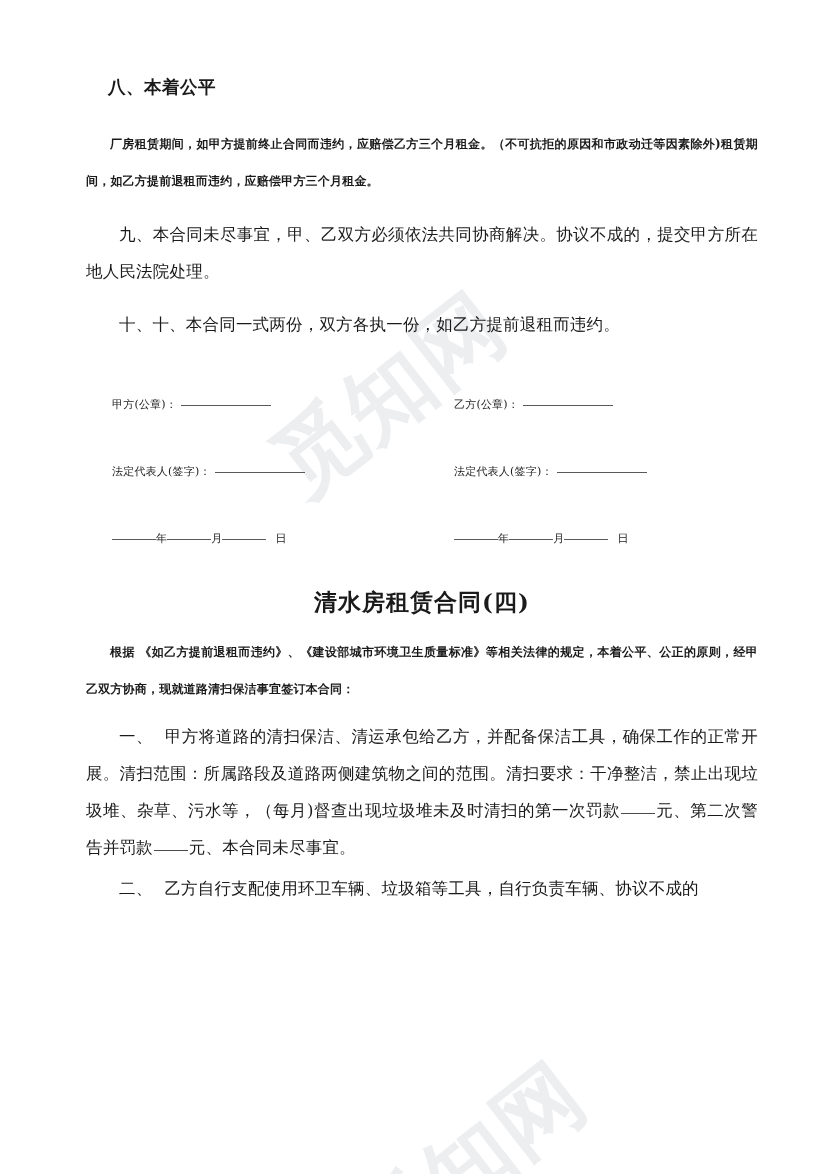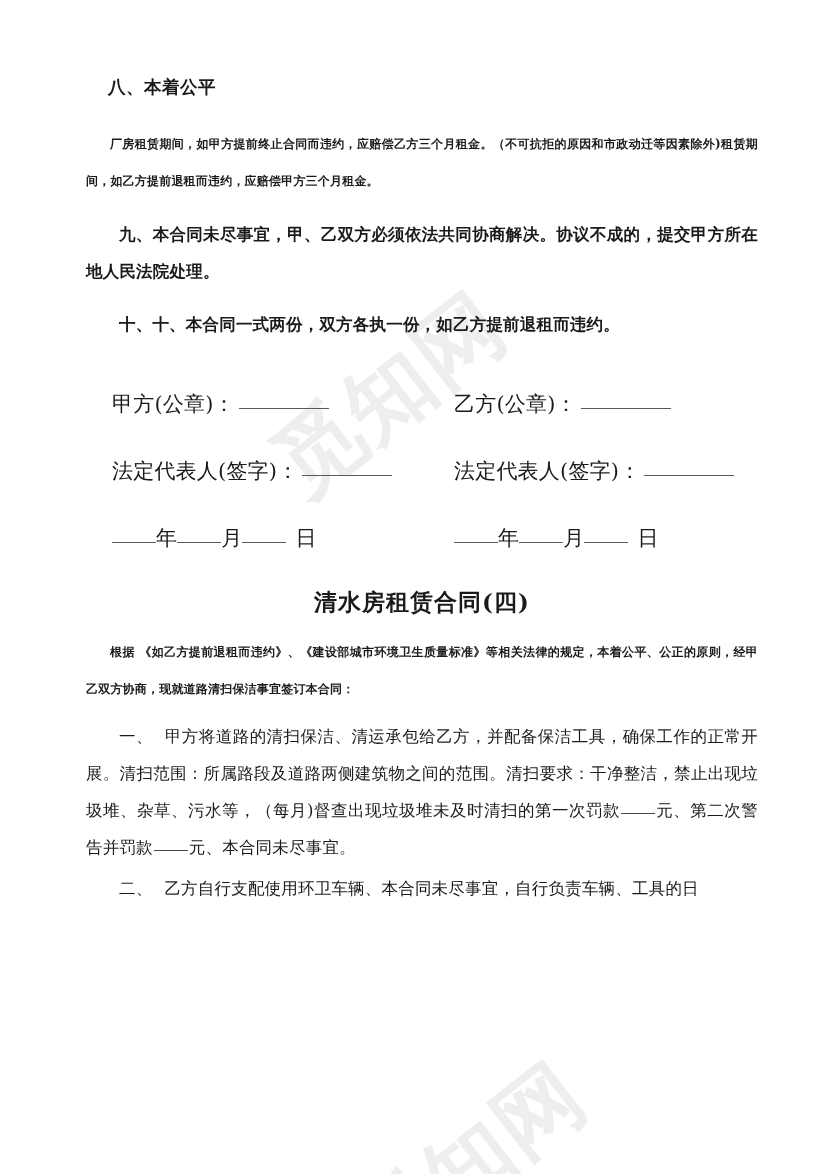--- a/index.html
+++ b/index.html
@@ -81,21 +81,21 @@
     text-indent: 2em;
     margin: 0 0 16px 0;
     letter-spacing: 0.2px;
     font-weight: bold;
   }
   .para.tight { margin-bottom: 10px; }
 
   
   .para-bold {
     font-size: 16.5px;
-    font-weight: 700;
+    font-weight: 400;
     line-height: 37px;
     text-align: justify;
     text-justify: inter-ideograph;
     text-indent: 2em;
     margin: 0 0 16px 0;
     letter-spacing: 0.2px;
   }
 
   
   .para-item {
@@ -108,21 +108,21 @@
     letter-spacing: 0.2px;
   }
   .item-num {
     margin-right: 12px;
   }
 
   
   .sig-row {
     display: flex;
     width: 100%;
-    font-size: 21px;
+    font-size: 11px;
     line-height: 37px;
     letter-spacing: 0.2px;
   }
   .sig-col {
     width: 50%;
     box-sizing: border-box;
   }
   .sig-col.left  { padding-left: 26px; }
   .sig-col.right { padding-left: 32px; }
 
@@ -220,16 +220,16 @@
         <span class="date-line"><span class="rule-d"></span><span>年</span><span class="rule-d"></span><span>月</span><span class="rule-d"></span><span class="date-gap"></span><span>日</span></span>
       </div>
     </div>
 
     <h1 class="doc-title">清水房租赁合同(四)</h1>
 
     <p class="para tight">根据 《如乙方提前退租而违约》、《建设部城市环境卫生质量标准》等相关法律的规定，本着公平、公正的原则，经甲乙双方协商，现就道路清扫保洁事宜签订本合同：</p>
 
     <p class="para-item"><span class="item-num">一、</span><span>甲方将道路的清扫保洁、清运承包给乙方，并配备保洁工具，确保工作的正常开展。清扫范围：所属路段及道路两侧建筑物之间的范围。清扫要求：干净整洁，禁止出现垃圾堆、杂草、污水等，（每月)督查出现垃圾堆未及时清扫的第一次罚款</span><span class="inline-blank"></span><span>元、第二次警告并罚款</span><span class="inline-blank"></span><span>元、本合同未尽事宜。</span></p>
 
-    <p class="para-item"><span class="item-num">二、</span><span>乙方自行支配使用环卫车辆、本合同未尽事宜，自行负责车辆、工具的日</span></p>
+    <p class="para-item"><span class="item-num">二、</span><span>乙方自行支配使用环卫车辆、垃圾箱等工具，自行负责车辆、协议不成的</span></p>
 
   </div>
 </div>
 
 </body></html>

